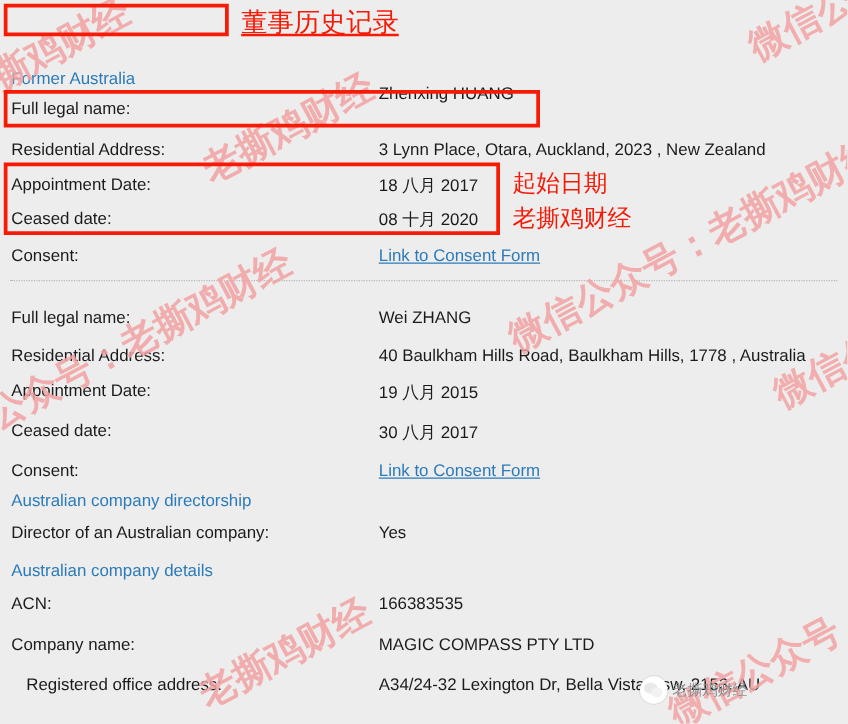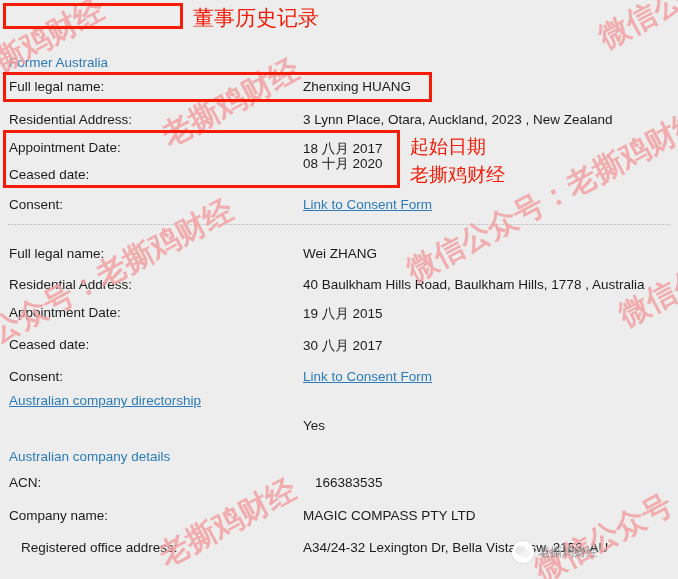--- a/index.html
+++ b/index.html
@@ -146,30 +146,30 @@
   <div class="wm" style="left:612px; top:300px; font-size:30px; transform:rotate(-28deg);">微信公众号：老撕鸡财经</div>
 </div>
 
 <div id="page">
 
 
   <div class="section-title" style="left:9px; top:55px;">Former Australia</div>
 
   <div>
     <div class="row-label" style="left:9px; top:79px;">Full legal name:</div>
-    <div class="row-value" style="left:303px; top:79px;">Zhenxing HUANG</div>
+    <div class="row-value" style="left:303px; top:67px;">Zhenxing HUANG</div>
 
     <div class="row-label" style="left:9px; top:112px;">Residential Address:</div>
     <div class="row-value" style="left:303px; top:112px;">3 Lynn Place, Otara, Auckland, 2023 , New Zealand</div>
 
     <div class="row-label" style="left:9px; top:140px;">Appointment Date:</div>
     <div class="row-value" style="left:303px; top:140px;text-align:center;">18 八月 2017</div>
 
     <div class="row-label" style="left:9px; top:167px;">Ceased date:</div>
-    <div class="row-value" style="left:303px; top:155px;text-align:right;">08 十月 2020</div>
+    <div class="row-value" style="left:303px; top:167px;text-align:right;">08 十月 2020</div>
 
     <div class="row-label" style="left:9px; top:197px;">Consent:</div>
     <a class="row-value link" href="#" style="left:303px; top:197px;">Link to Consent Form</a>
   </div>
 
   <div class="divider" style="top:224px;"></div>
 
   <div>
     <div class="row-label" style="left:9px; top:246px;">Full legal name:</div>
     <div class="row-value" style="left:303px; top:246px;">Wei ZHANG</div>
@@ -180,41 +180,42 @@
     <div class="row-label" style="left:9px; top:305px;">Appointment Date:</div>
     <div class="row-value" style="left:303px; top:305px;">19 八月 2015</div>
 
     <div class="row-label" style="left:9px; top:337px;">Ceased date:</div>
     <div class="row-value" style="left:303px; top:337px;">30 八月 2017</div>
 
     <div class="row-label" style="left:9px; top:369px;">Consent:</div>
     <a class="row-value link" href="#" style="left:303px; top:369px;">Link to Consent Form</a>
   </div>
 
-  <div class="section-title" style="left:9px; top:393px;text-decoration:underline;">Australian company directorship</div>
-
+  <div class="section-title" style="left:9px; top:393px;">Australian company directorship</div>
+
+  <div class="row-label" style="left:9px; top:418px;">Director of an Australian company:</div>
   <div class="row-value" style="left:303px; top:418px;">Yes</div>
 
   <div class="section-title" style="left:9px; top:449px;text-align:center;">Australian company details</div>
 
   <div class="row-label" style="left:9px; top:475px;">ACN:</div>
-  <div class="row-value" style="left:303px; top:475px;margin-left:12px;">166383535</div>
+  <div class="row-value" style="left:303px; top:475px;">166383535</div>
 
   <div class="row-label" style="left:9px; top:508px;">Company name:</div>
   <div class="row-value" style="left:303px; top:508px;text-align:right;">MAGIC COMPASS PTY LTD</div>
 
   <div class="row-label" style="left:9px; top:540px;margin-left:12px;">Registered office address:</div>
   <div class="row-value" style="left:303px; top:540px;">A34/24-32 Lexington Dr, Bella Vista Nsw, 2153, AU</div>
 
 </div>
 
 <div id="annotations">
   <div class="redbox" style="left:3px; top:3px; width:180px; height:26px;"></div>
 
-  <div class="cn-note big" style="left:193px; top:4px;">董事历史记录</div>
+  <div class="cn-note big" style="left:193px; top:4px;text-decoration:underline;">董事历史记录</div>
 
   <div class="redbox" style="left:3px; top:72px; width:429px; height:30px;"></div>
 
   <div class="redbox" style="left:3px; top:130px; width:397px; height:58px;"></div>
 
   <div class="cn-note" style="left:410px; top:134px;">起始日期</div>
   <div class="cn-note" style="left:410px; top:162px;">老撕鸡财经</div>
 </div>
 
 <div id="wechat-badge">

